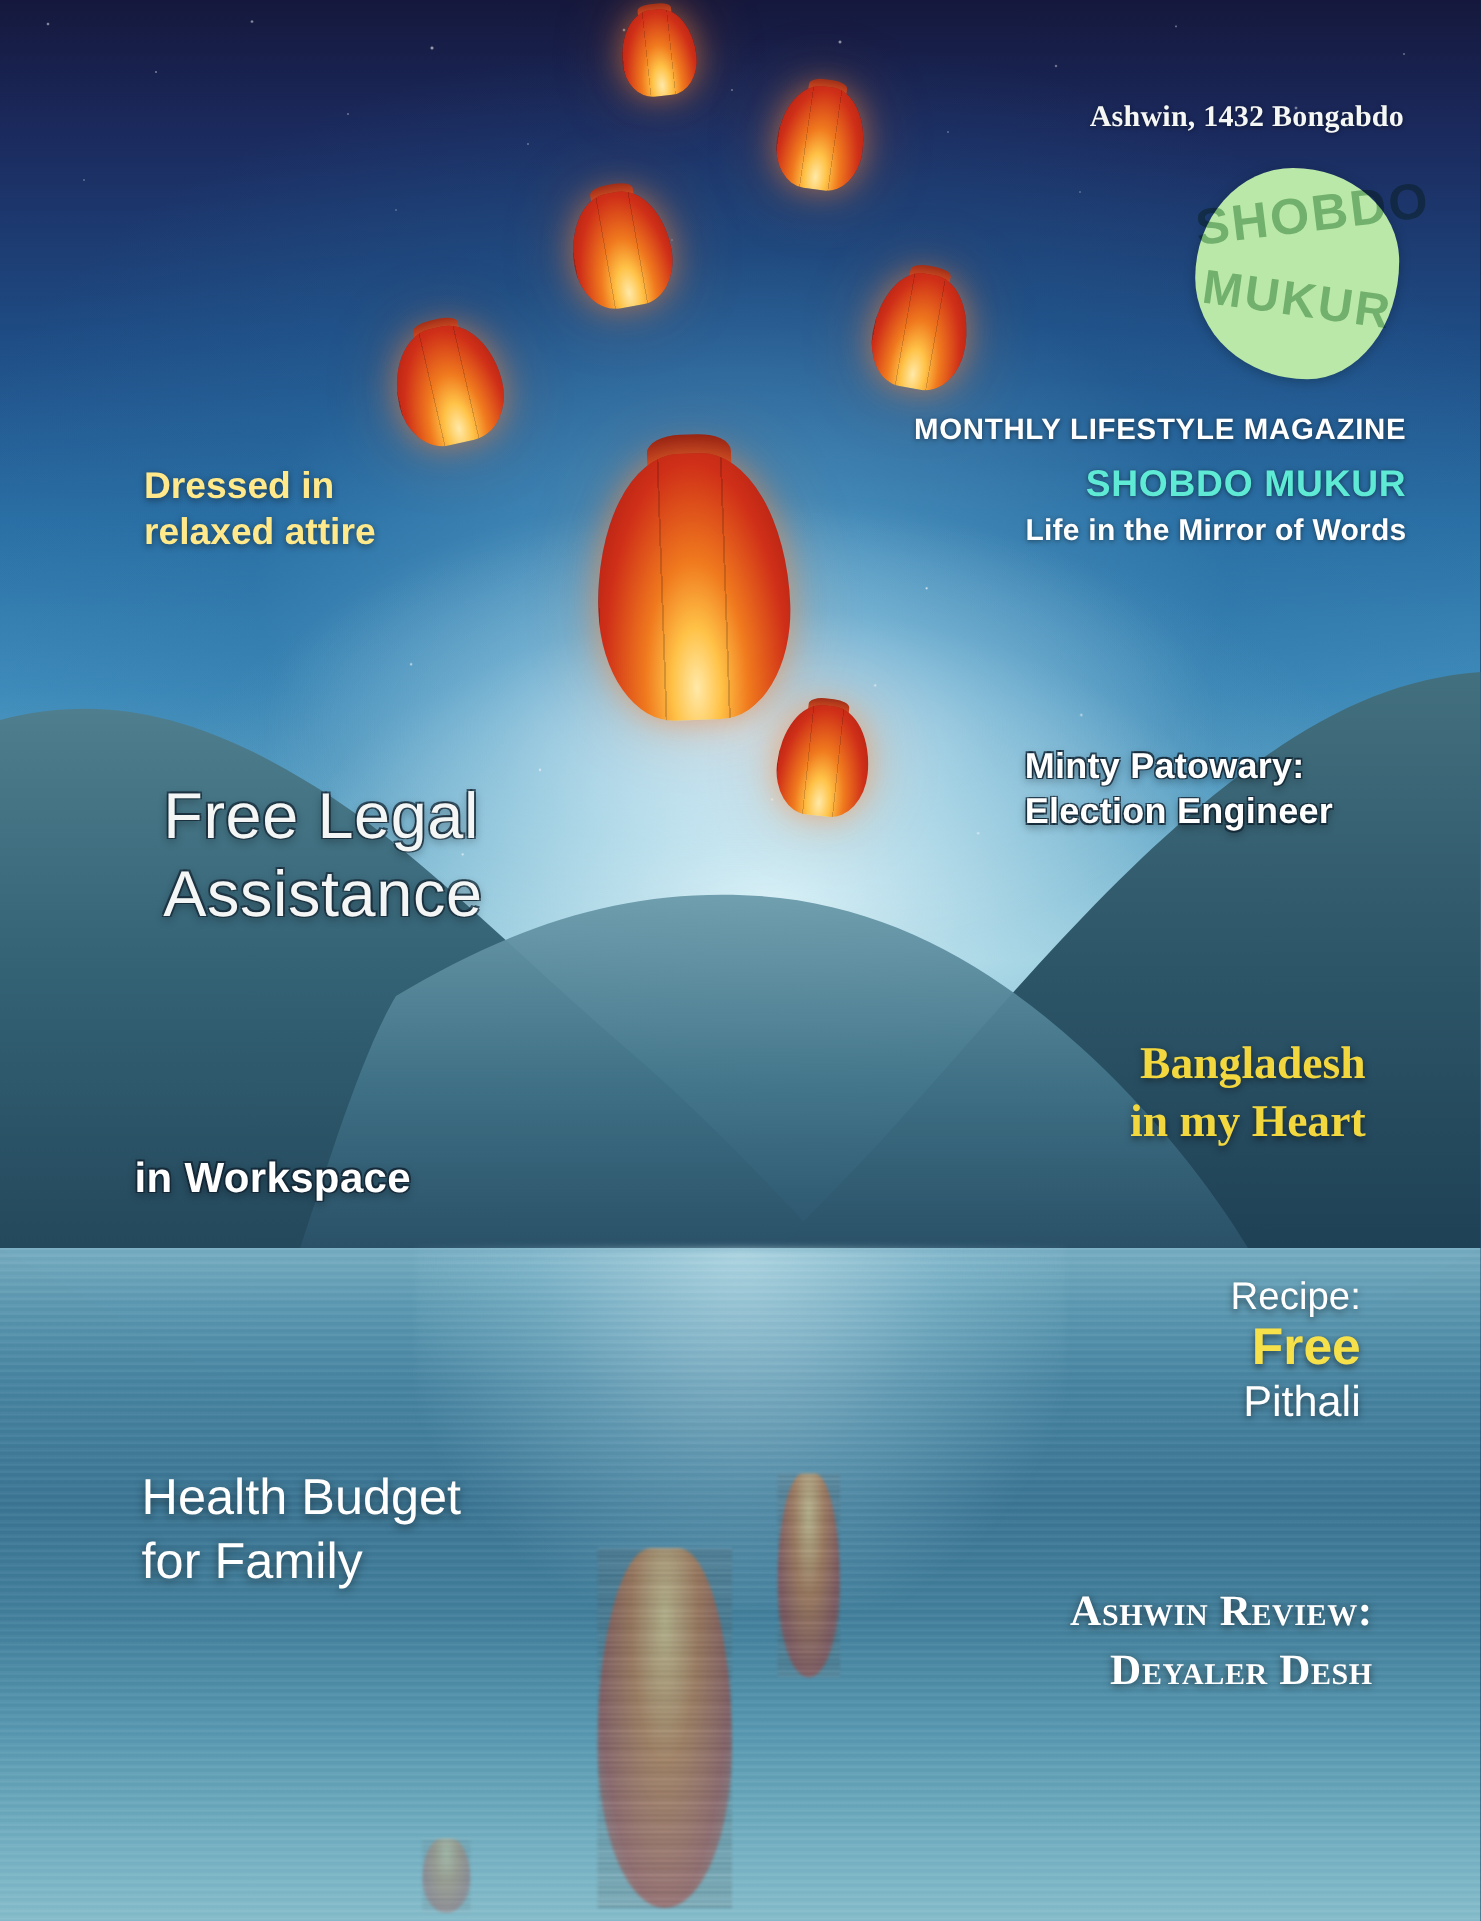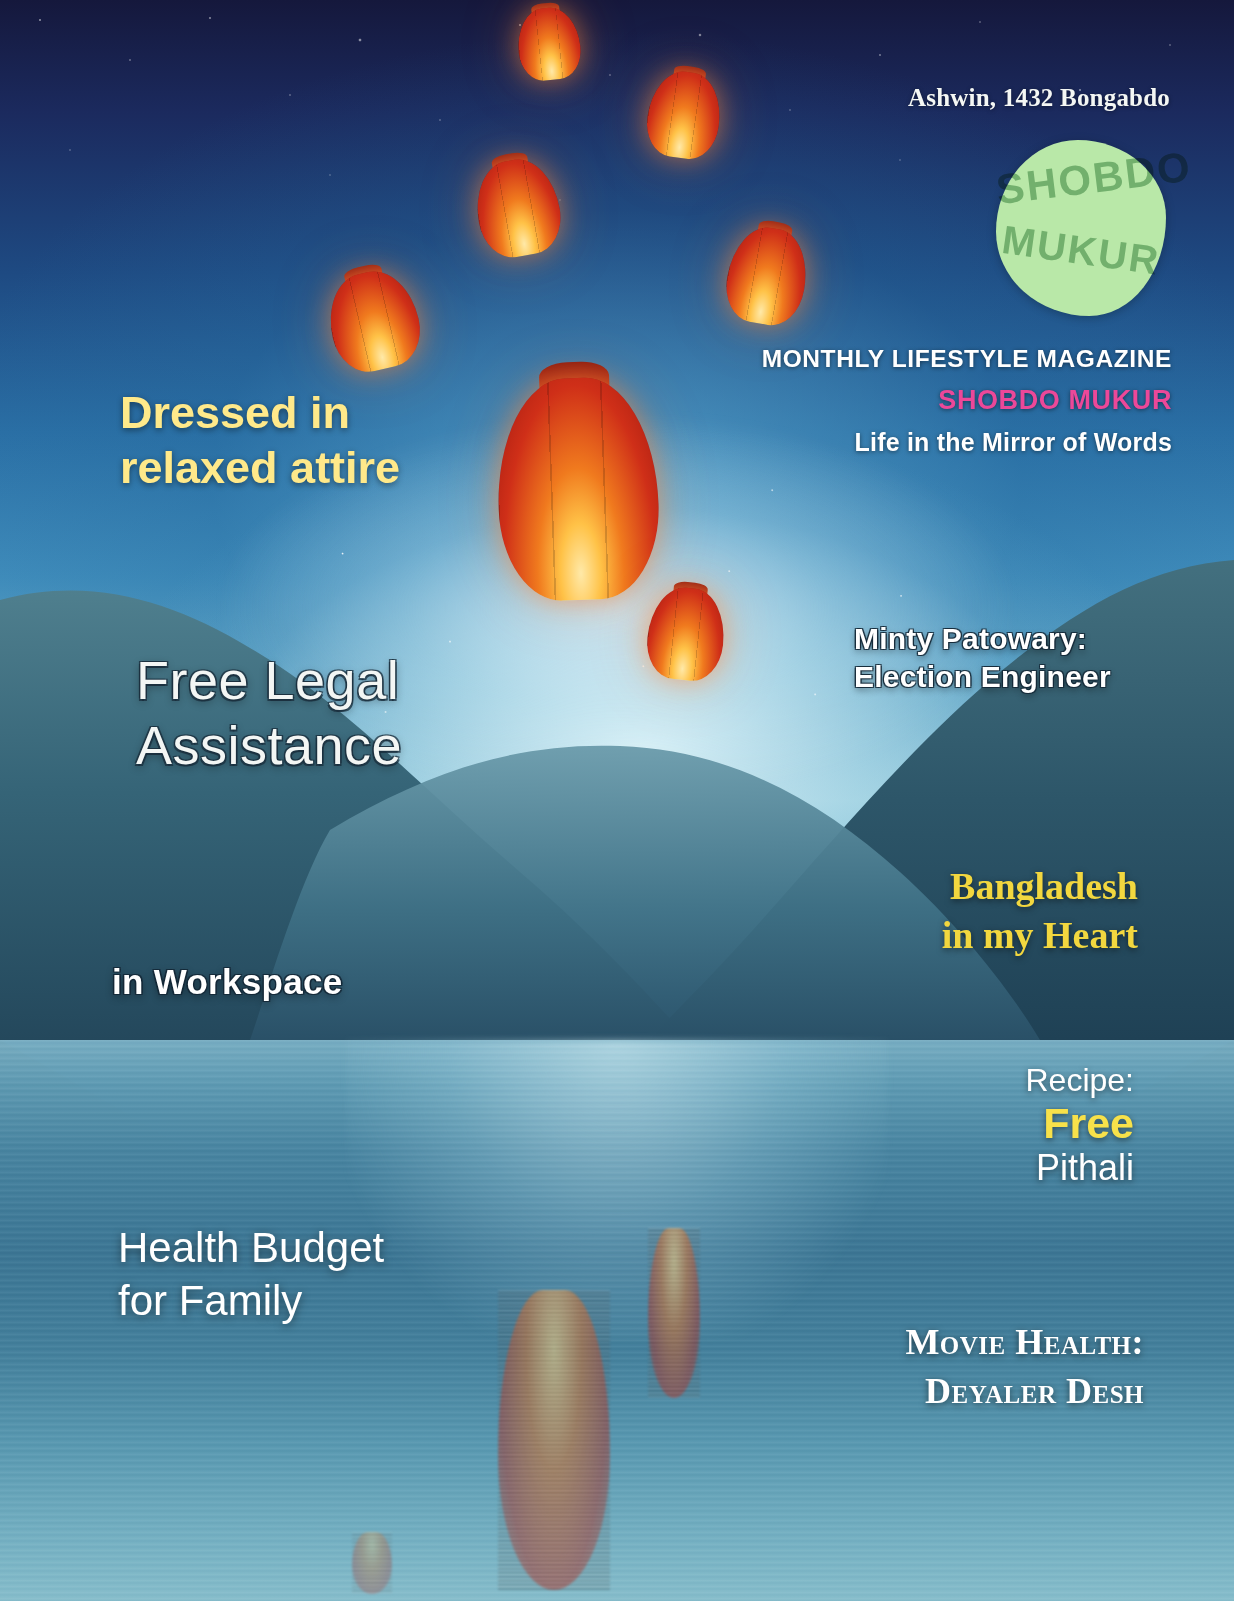--- a/index.html
+++ b/index.html
@@ -227,38 +227,38 @@
   .masthead-kicker {
     top: 345px; right: 62px;
     font-size: 24.5px;
     font-weight: 700;
     color: #ffffff;
     letter-spacing: 0.6px;
     text-shadow: 0 1px 4px rgba(0,0,0,0.5);
   }
   .masthead-title {
     top: 385px; right: 62px;
-    font-size: 27px;
-    font-weight: 700;
-    color: #ec4899;
+    font-size: 31px;
+    font-weight: 700;
+    color: #5eead4;
     letter-spacing: 0.6px;
     text-shadow: 0 1px 4px rgba(0,0,0,0.5);
   }
   .masthead-tagline {
     top: 428px; right: 62px;
     font-size: 25px;
     font-weight: 700;
     color: #ffffff;
     letter-spacing: 0.2px;
     text-shadow: 0 1px 4px rgba(0,0,0,0.5);
   }
 
   .headline-dressed {
     top: 386px; left: 120px;
-    font-size: 45px;
+    font-size: 31px;
     font-weight: 700;
     line-height: 1.22;
     color: #ffe98a;
     text-shadow: 0 2px 6px rgba(0,0,0,0.45);
   }
 
   .headline-legal {
     top: 648px; left: 136px;
     font-size: 54px;
     font-weight: 400;
@@ -485,17 +485,17 @@
     <div class="recipe-main">Free</div>
     <div class="recipe-sub">Pithali</div>
   </div>
 
   <div class="cover-line headline-health">
     <div>Health Budget</div>
     <div>for Family</div>
   </div>
 
   <div class="cover-line headline-movie">
-    <div>Movie Health:</div>
+    <div>Ashwin Review:</div>
     <div>Deyaler Desh</div>
   </div>
 
 </div>
 
 </body></html>

